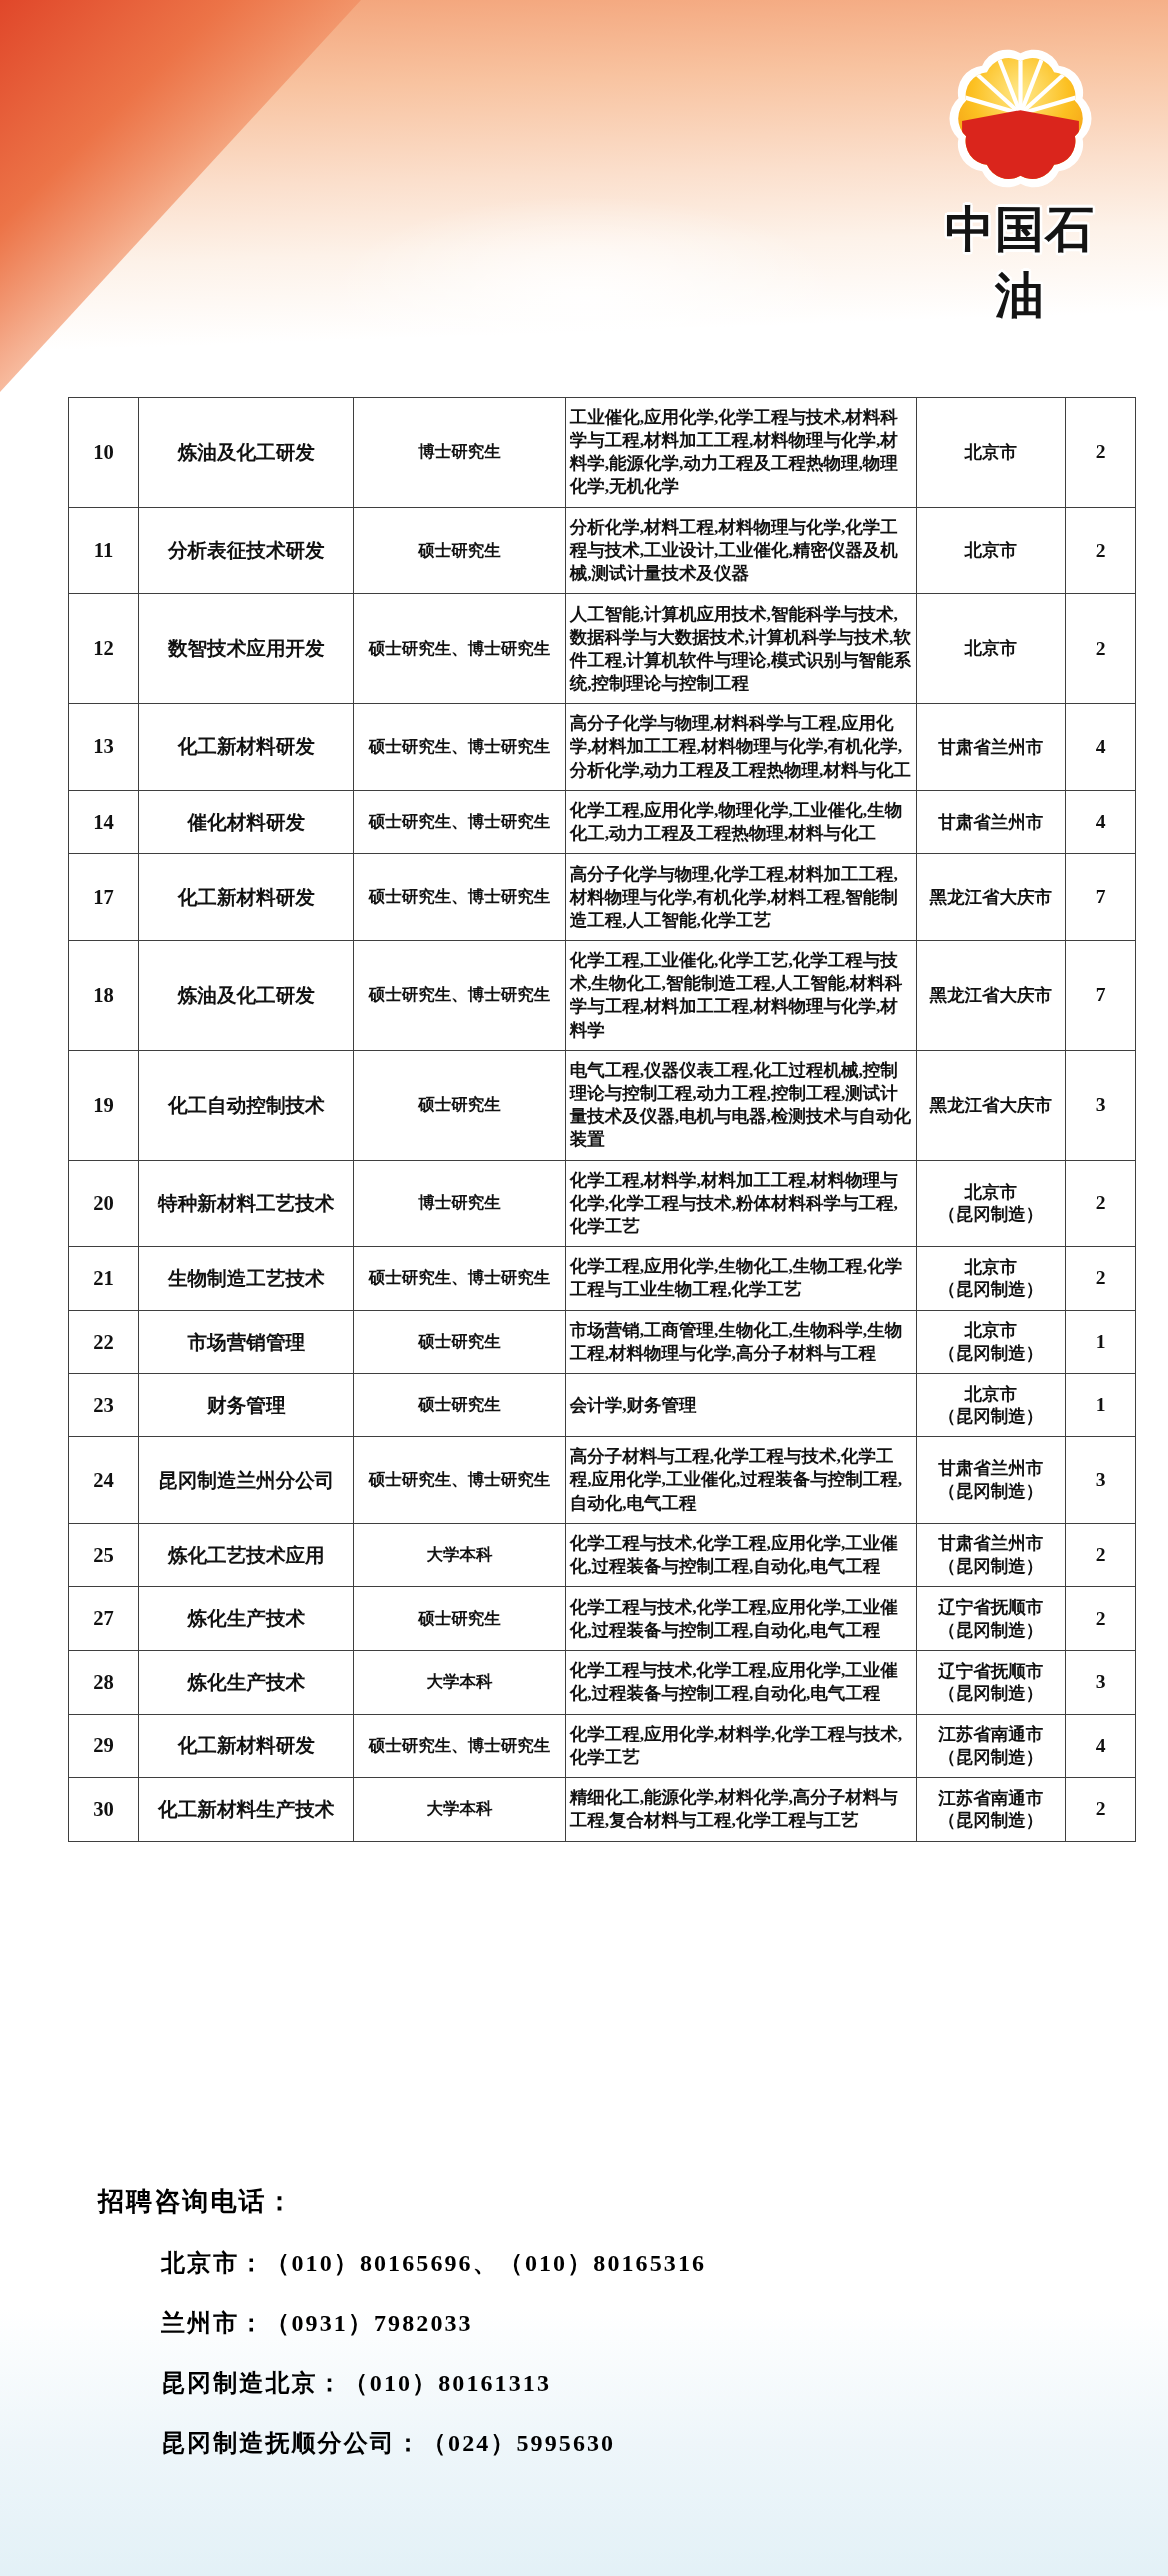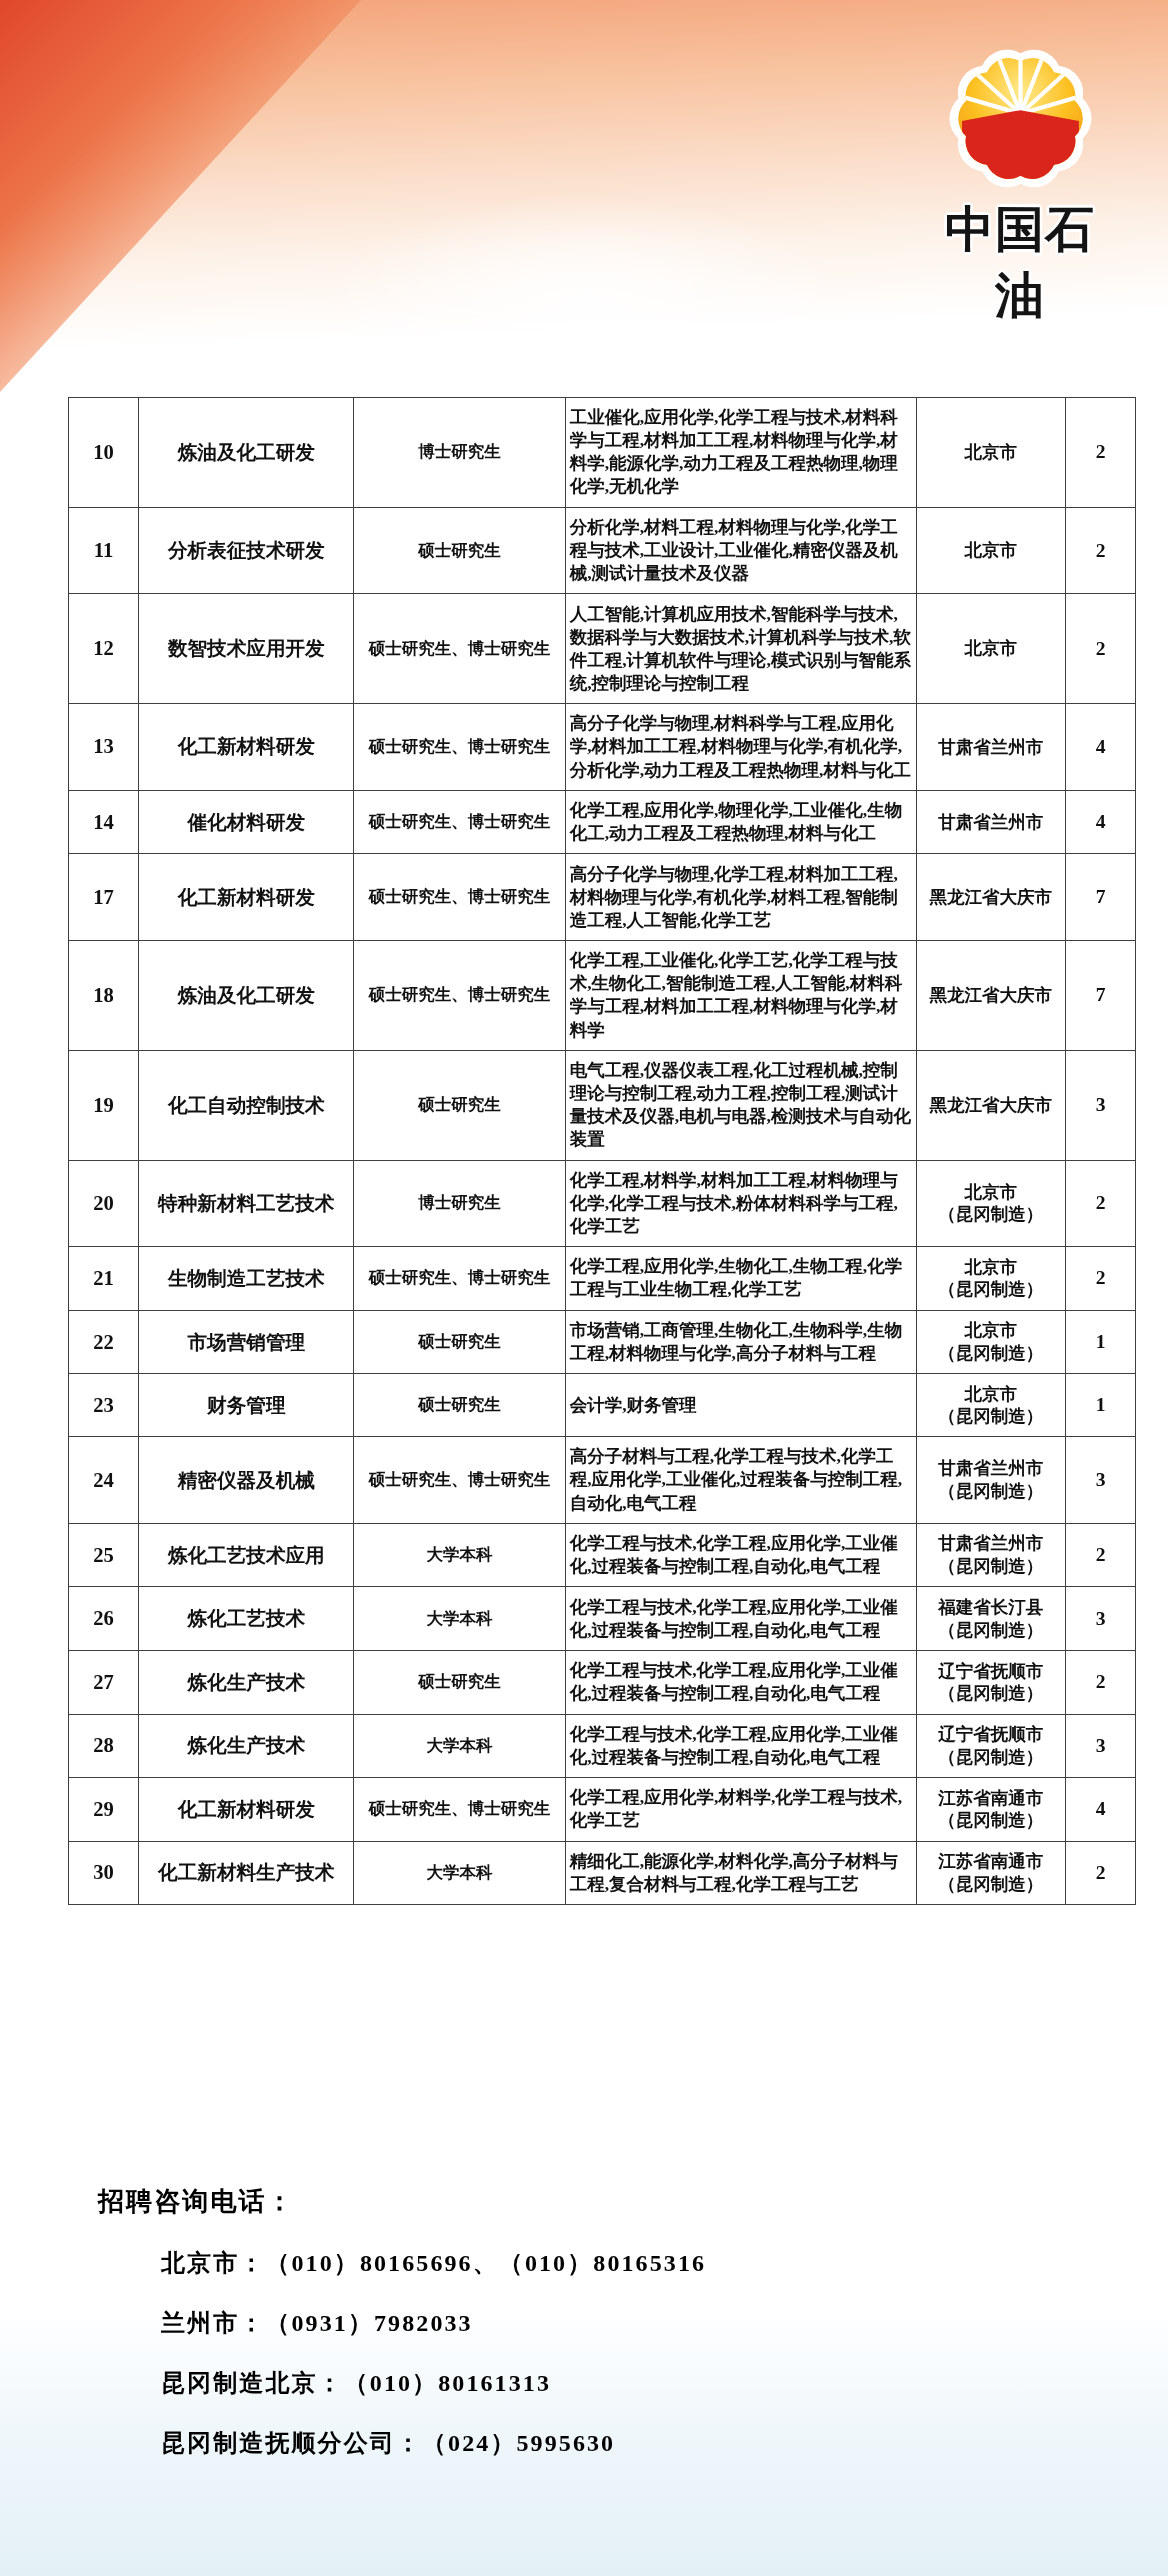--- a/index.html
+++ b/index.html
@@ -210,47 +210,38 @@
       <td class="c-pos">财务管理</td>
       <td class="c-edu">硕士研究生</td>
       <td class="c-maj">会计学,财务管理</td>
       <td class="c-loc">北京市
 （昆冈制造）</td>
       <td class="c-cnt">1</td>
     </tr>
 
     <tr>
       <td class="c-no">24</td>
-      <td class="c-pos">精密仪器及机械</td>
+      <td class="c-pos">昆冈制造兰州分公司</td>
       <td class="c-edu">硕士研究生、博士研究生</td>
       <td class="c-maj">高分子材料与工程,化学工程与技术,化学工程,应用化学,工业催化,过程装备与控制工程,自动化,电气工程</td>
       <td class="c-loc">甘肃省兰州市
 （昆冈制造）</td>
       <td class="c-cnt">3</td>
     </tr>
 
     <tr>
       <td class="c-no">25</td>
       <td class="c-pos">炼化工艺技术应用</td>
       <td class="c-edu">大学本科</td>
       <td class="c-maj">化学工程与技术,化学工程,应用化学,工业催化,过程装备与控制工程,自动化,电气工程</td>
       <td class="c-loc">甘肃省兰州市
 （昆冈制造）</td>
       <td class="c-cnt">2</td>
     </tr>
 
-    <tr>
-      <td class="c-no">26</td>
-      <td class="c-pos">炼化工艺技术</td>
-      <td class="c-edu">大学本科</td>
-      <td class="c-maj">化学工程与技术,化学工程,应用化学,工业催化,过程装备与控制工程,自动化,电气工程</td>
-      <td class="c-loc">福建省长汀县
-（昆冈制造）</td>
-      <td class="c-cnt">3</td>
-    </tr>
 
     <tr>
       <td class="c-no">27</td>
       <td class="c-pos">炼化生产技术</td>
       <td class="c-edu">硕士研究生</td>
       <td class="c-maj">化学工程与技术,化学工程,应用化学,工业催化,过程装备与控制工程,自动化,电气工程</td>
       <td class="c-loc">辽宁省抚顺市
 （昆冈制造）</td>
       <td class="c-cnt">2</td>
     </tr>

